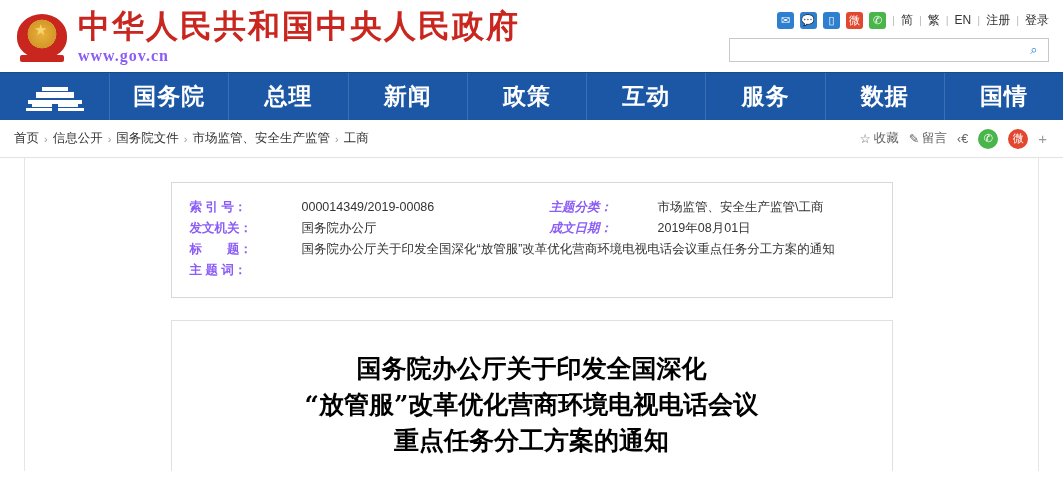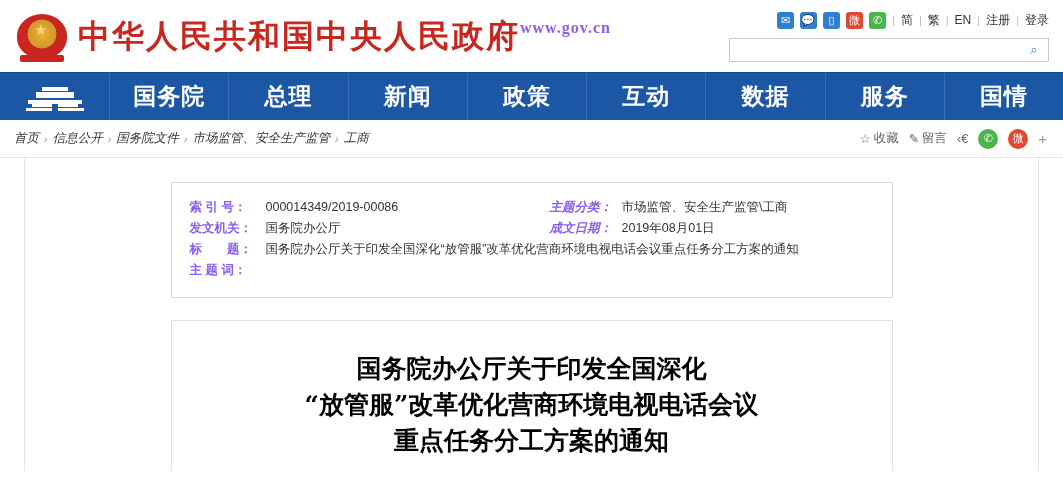--- a/index.html
+++ b/index.html
@@ -40,21 +40,21 @@
     font-size: 15px;
     line-height: 15px;
   }
   .emblem .em-base {
     position: absolute;
     left: 6px; bottom: 2px;
     width: 44px; height: 7px;
     background: #c8261f;
     border-radius: 2px;
   }
-  .site-title-wrap { display: flex; flex-direction: row; justify-content: center; }
+  .site-title-wrap { display: flex; flex-direction: column; justify-content: center; }
   .site-title {
     color: #c8261f;
     font-family: "DejaVu Serif", "Liberation Serif", serif;
     font-weight: bold;
     font-size: 32px;
     letter-spacing: 2px;
     line-height: 38px;
     white-space: nowrap;
   }
   .site-url {
@@ -158,21 +158,21 @@
     height: 38px;
     border-bottom: 1px solid #e3e3e3;
     display: flex;
     align-items: center;
     padding: 0 16px 0 14px;
     font-size: 12.5px;
     color: #333;
     background: #fff;
   }
   .crumbs { display: flex; align-items: center; gap: 5px; }
-  .crumb { color: #333; text-decoration: none; font-style: italic; }
+  .crumb { color: #333; text-decoration: none; }
   .crumb.sep { color: #999; font-size: 11px; }
   .crumb-tools {
     margin-left: auto;
     display: flex;
     align-items: center;
     gap: 10px;
     color: #666;
     font-size: 12.5px;
   }
   .tool { display: inline-flex; align-items: center; gap: 3px; cursor: pointer; color: #666; }
@@ -208,21 +208,21 @@
   .meta-row { display: flex; }
   .meta-left { width: 360px; display: flex; }
   .meta-right { flex: 1; display: flex; }
   .meta-label {
     color: #8b5cf6;
     font-weight: bold;
     white-space: nowrap;
   }
   .meta-label.w1 { width: 76px; }
   .meta-label.w2 { width: 72px; font-style: italic; }
-  .meta-val { color: #333; }
+  .meta-val { color: #333; margin-left: 36px; }
   .title-box {
     width: 722px;
     margin: 22px auto 0 auto;
     border: 1px solid #e0e0e0;
     border-bottom: none;
     padding: 30px 20px 12px 20px;
     text-align: center;
   }
   .doc-title {
     font-family: "DejaVu Serif", "Liberation Serif", serif;
@@ -280,22 +280,22 @@
       <rect x="12" y="12" width="38" height="6" fill="#ffffff"></rect>
       <rect x="18" y="7" width="26" height="4" fill="#ffffff"></rect>
       <rect x="28" y="24" width="6" height="7" fill="#1b57a5"></rect>
     </svg>
   </div>
   <div class="nav-item">国务院</div>
   <div class="nav-item">总理</div>
   <div class="nav-item">新闻</div>
   <div class="nav-item">政策</div>
   <div class="nav-item">互动</div>
+  <div class="nav-item">服务</div>
   <div class="nav-item">数据</div>
-  <div class="nav-item">服务</div>
   <div class="nav-item">国情</div>
 </div>
 
 <div class="crumbbar">
   <div class="crumbs">
     <a class="crumb" href="#">首页</a>
     <span class="crumb sep">›</span>
     <a class="crumb" href="#">信息公开</a>
     <span class="crumb sep">›</span>
     <a class="crumb" href="#">国务院文件</a>

